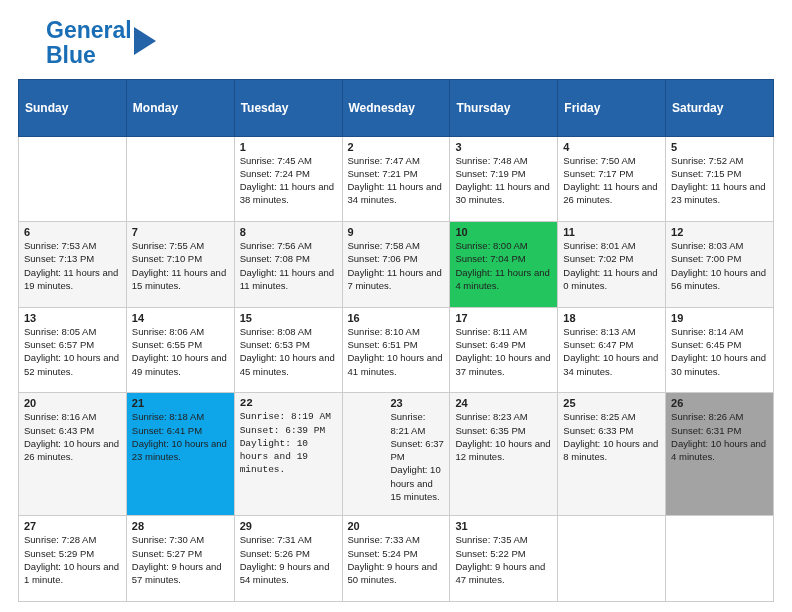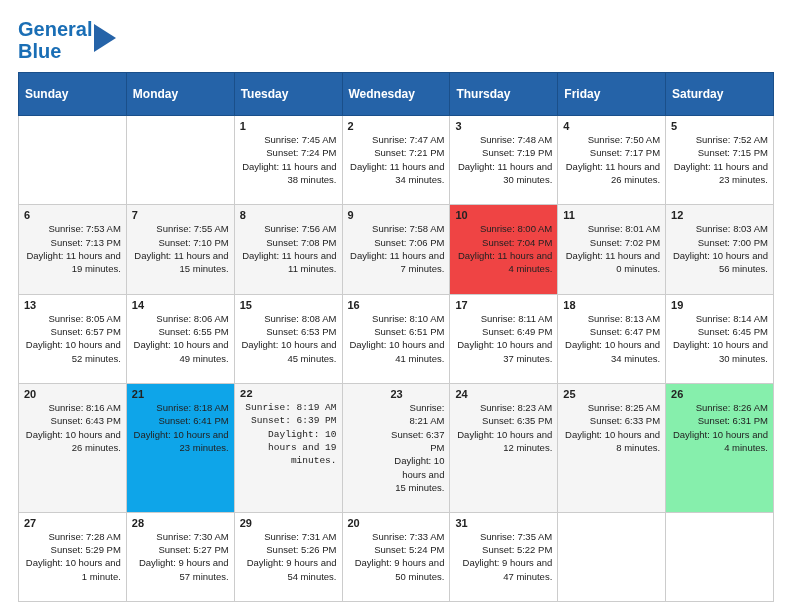--- a/index.html
+++ b/index.html
@@ -22,24 +22,25 @@
       justify-content: space-between;
       align-items: flex-start;
       margin-bottom: 10px;
     }
     .logo {
       display: flex;
       flex-direction: column;
       align-items: flex-start;
     }
     .logo-text {
-      font-size: 20px;
+      font-size: 23px;
       font-weight: bold;
       color: #333;
       line-height: 1.1;
+      margin-left: 28px;
     }
     .logo-text span.blue { color: #1a6eb5; }
     .title-block {
       text-align: right;
     }
     .month-title {
       font-size: 38px;
       font-weight: normal;
       color: #222;
       line-height: 1.1;
@@ -53,21 +54,21 @@
       width: 100%;
       border-collapse: collapse;
       flex: 1;
     }
     .calendar th {
       background-color: #2563a8;
       color: #fff;
       font-size: 12px;
       font-weight: bold;
       text-align: left;
-      padding: 14px 6px;
+      padding: 21px 6px;
       border: 1px solid #1a4f8a;
     }
     .calendar td {
       vertical-align: top;
       border: 1px solid #ccc;
       padding: 4px 5px;
       font-size: 9.5px;
       color: #222;
       background: #fff;
       width: 108px;
@@ -77,21 +78,20 @@
       background: #f5f5f5;
     }
     .day-num {
       font-size: 11px;
       font-weight: bold;
       display: block;
       margin-bottom: 1px;
     }
     .cell-content {
       line-height: 1.4;
-      text-align: right;
     }
     .empty-cell {
       background: #fff !important;
     }
   </style>
 </head>
 <body>
 
 <div class="page">
   <div class="header">
@@ -159,21 +159,21 @@
             <div class="cell-content">Sunrise: 7:55 AM<br>Sunset: 7:10 PM<br>Daylight: 11 hours and 15 minutes.</div>
           </td>
           <td style="background: rgb(245, 245, 245);">
             <span class="day-num">8</span>
             <div class="cell-content">Sunrise: 7:56 AM<br>Sunset: 7:08 PM<br>Daylight: 11 hours and 11 minutes.</div>
           </td>
           <td style="background: rgb(245, 245, 245);">
             <span class="day-num">9</span>
             <div class="cell-content">Sunrise: 7:58 AM<br>Sunset: 7:06 PM<br>Daylight: 11 hours and 7 minutes.</div>
           </td>
-          <td style="background: #ef4444;">
+          <td style="background: #22c55e;">
             <span class="day-num">10</span>
             <div class="cell-content">Sunrise: 8:00 AM<br>Sunset: 7:04 PM<br>Daylight: 11 hours and 4 minutes.</div>
           </td>
           <td style="background: rgb(245, 245, 245);">
             <span class="day-num">11</span>
             <div class="cell-content">Sunrise: 8:01 AM<br>Sunset: 7:02 PM<br>Daylight: 11 hours and 0 minutes.</div>
           </td>
           <td style="background: rgb(245, 245, 245);">
             <span class="day-num">12</span>
             <div class="cell-content">Sunrise: 8:03 AM<br>Sunset: 7:00 PM<br>Daylight: 10 hours and 56 minutes.</div>
@@ -227,21 +227,21 @@
             <div class="cell-content">Sunrise: 8:21 AM<br>Sunset: 6:37 PM<br>Daylight: 10 hours and 15 minutes.</div>
           </td>
           <td style="background: rgb(245, 245, 245);">
             <span class="day-num">24</span>
             <div class="cell-content">Sunrise: 8:23 AM<br>Sunset: 6:35 PM<br>Daylight: 10 hours and 12 minutes.</div>
           </td>
           <td style="background: rgb(245, 245, 245);">
             <span class="day-num">25</span>
             <div class="cell-content">Sunrise: 8:25 AM<br>Sunset: 6:33 PM<br>Daylight: 10 hours and 8 minutes.</div>
           </td>
-          <td style="background: #86efac; margin-top: 20px;">
+          <td style="background: #a3a3a3; margin-top: 20px;">
             <span class="day-num">26</span>
             <div class="cell-content">Sunrise: 8:26 AM<br>Sunset: 6:31 PM<br>Daylight: 10 hours and 4 minutes.</div>
           </td>
         </tr>
         <tr>
           <td>
             <span class="day-num">27</span>
             <div class="cell-content">Sunrise: 7:28 AM<br>Sunset: 5:29 PM<br>Daylight: 10 hours and 1 minute.</div>
           </td>
           <td>

